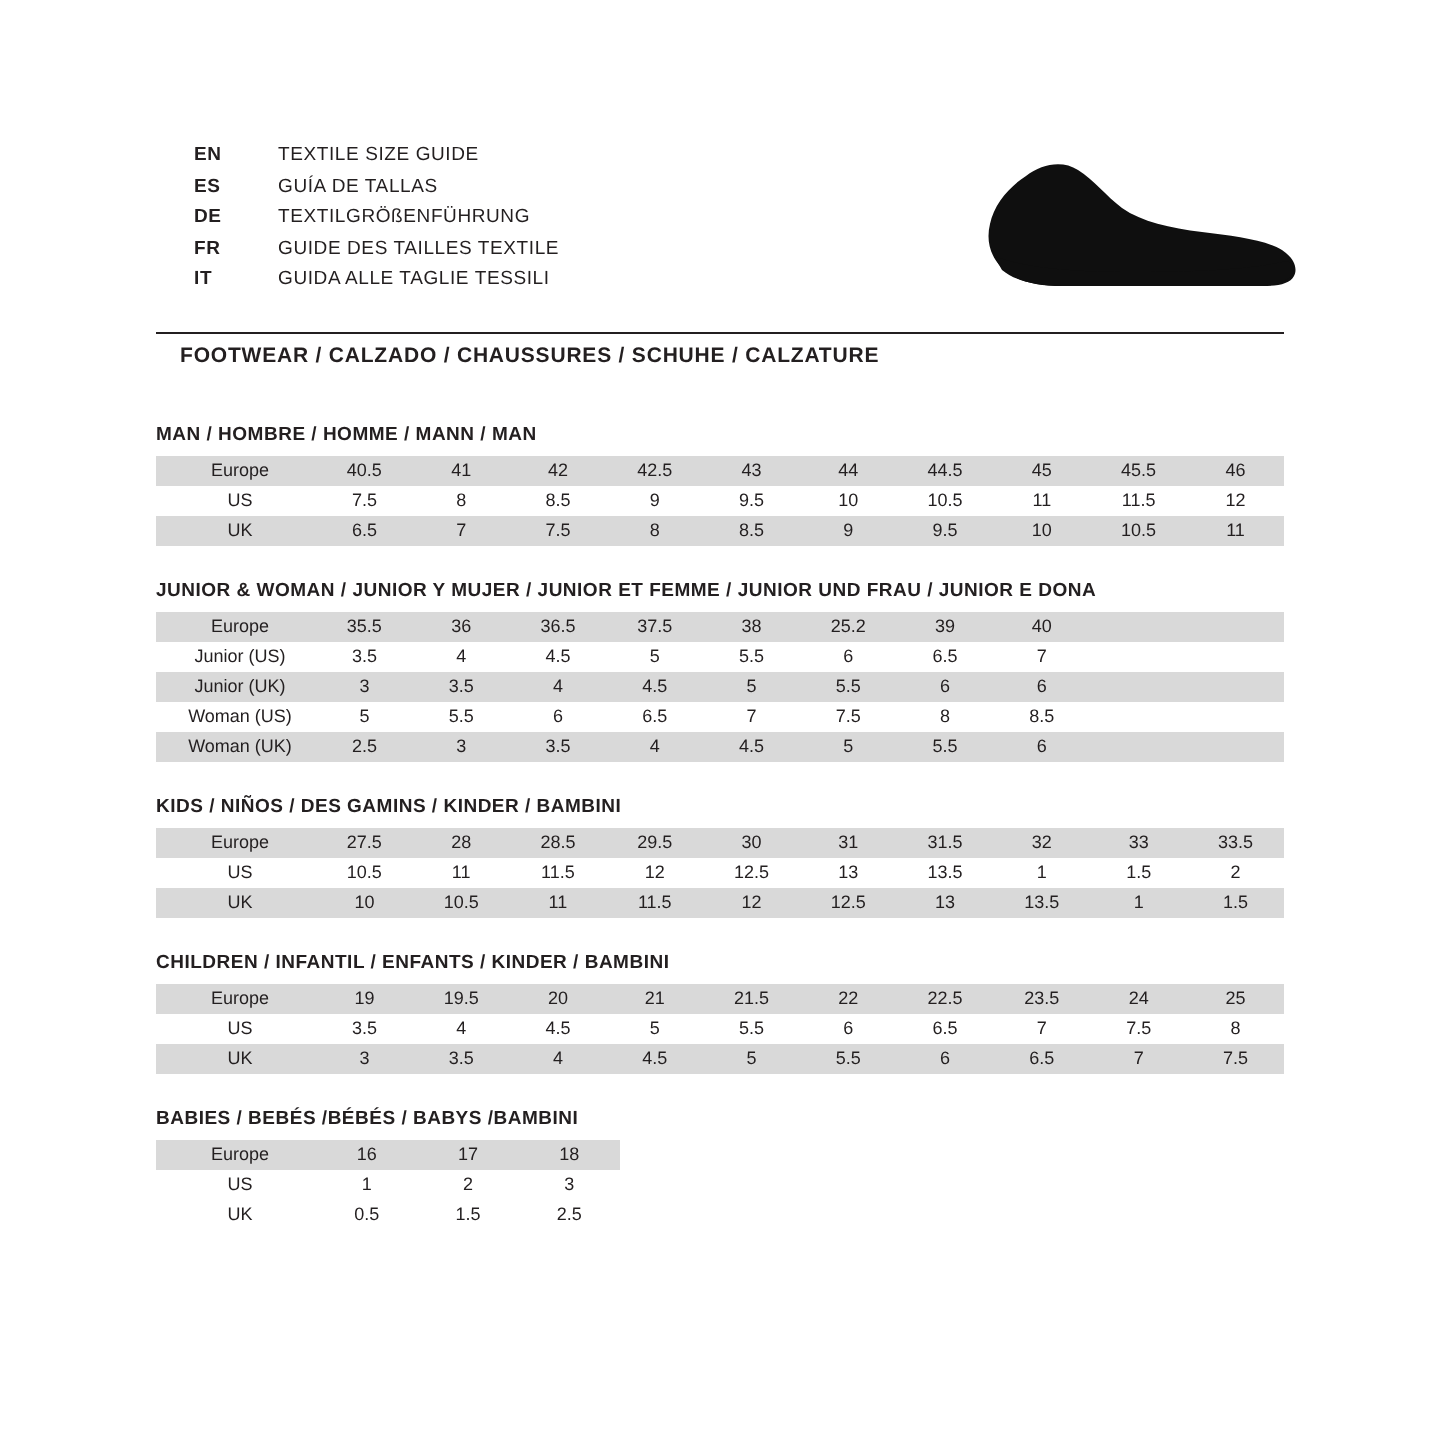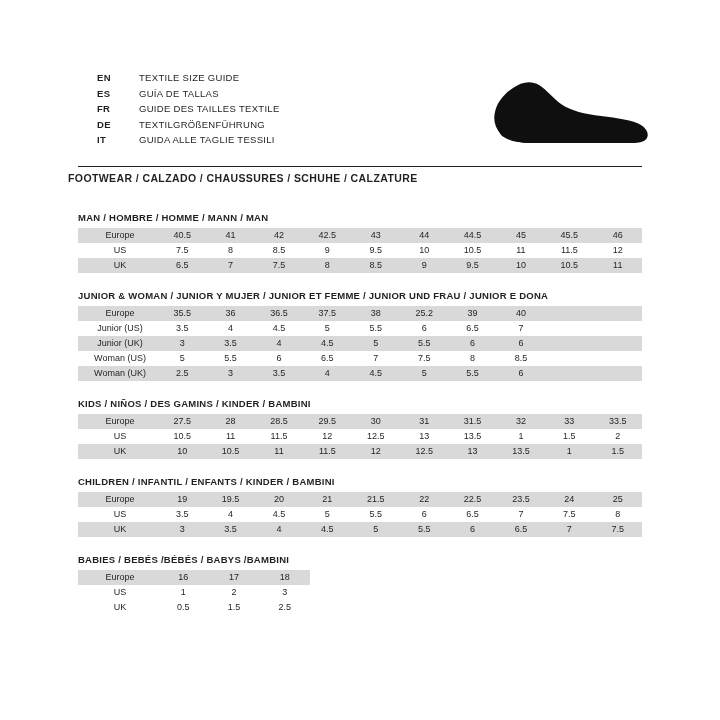--- a/index.html
+++ b/index.html
@@ -58,21 +58,21 @@
   .divider {
     position: absolute;
     left: 78px;
     top: 166px;
     width: 564px;
     height: 1px;
     background: #231f20;
   }
   .footwear-line {
     position: absolute;
-    left: 68px;
+    left: 90px;
     top: 172px;
     font-size: 10.5px;
     font-weight: bold;
     letter-spacing: 0.4px;
   }
 
   
   .sections {
     position: absolute;
     left: 78px;
@@ -129,26 +129,26 @@
       <tbody>
         <tr>
           <td class="lang-code">EN</td>
           <td class="lang-title">TEXTILE SIZE GUIDE</td>
         </tr>
         <tr>
           <td class="lang-code">ES</td>
           <td class="lang-title">GUÍA DE TALLAS</td>
         </tr>
         <tr>
+          <td class="lang-code">DE</td>
+          <td class="lang-title">TEXTILGRÖßENFÜHRUNG</td>
+        </tr>
+        <tr>
           <td class="lang-code">FR</td>
           <td class="lang-title">GUIDE DES TAILLES TEXTILE</td>
-        </tr>
-        <tr>
-          <td class="lang-code">DE</td>
-          <td class="lang-title">TEXTILGRÖßENFÜHRUNG</td>
         </tr>
         <tr>
           <td class="lang-code">IT</td>
           <td class="lang-title">GUIDA ALLE TAGLIE TESSILI</td>
         </tr>
       </tbody>
     </table>
 
     <div class="shoe-wrap">
       <svg viewBox="0 0 190 90" width="190" height="90" aria-hidden="true">

